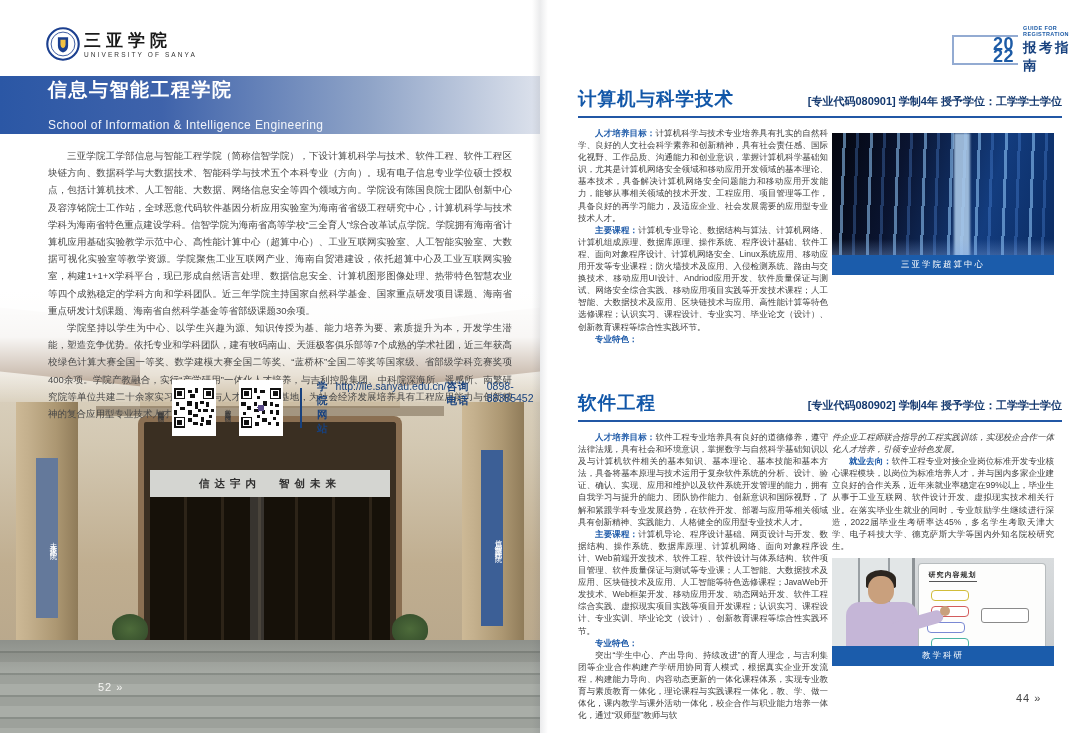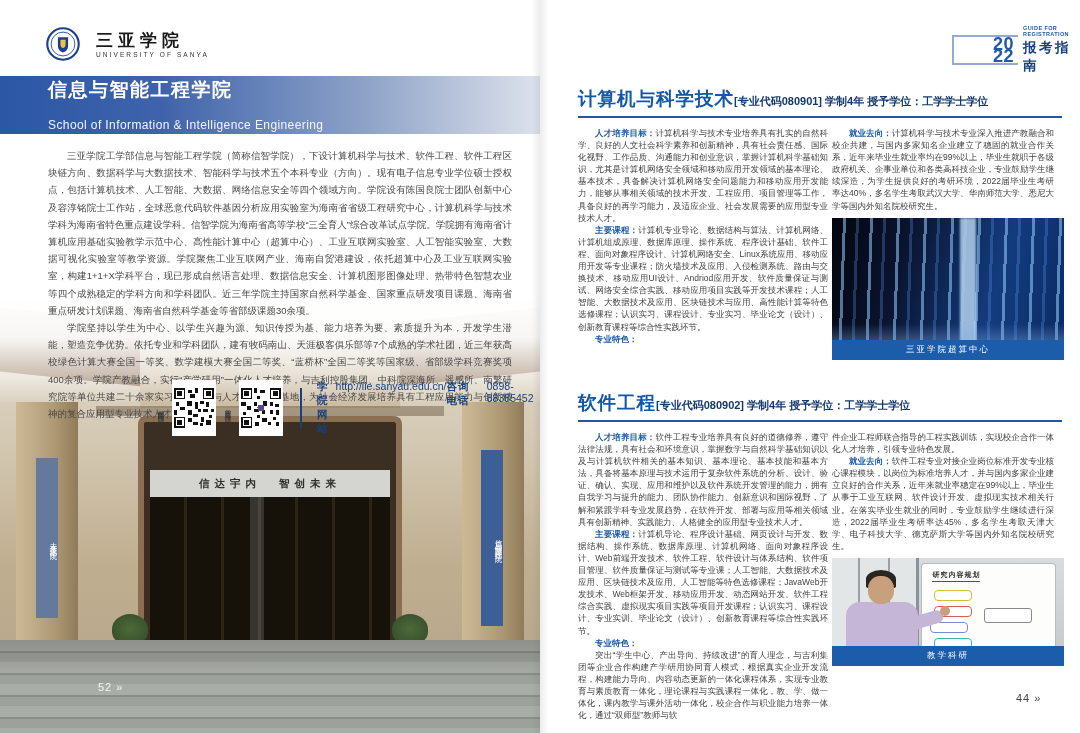--- a/index.html
+++ b/index.html
@@ -2,21 +2,21 @@
 <html><head>
 <meta charset="utf-8">
 <style>
   html,body{margin:0;padding:0;background:#ffffff;}
   .spread{position:relative;width:1080px;height:733px;background:#fff;overflow:hidden;
           font-family:"Liberation Sans",sans-serif;color:#3f3f3f;}
 
   
   .page-left{position:absolute;left:0;top:0;width:540px;height:733px;}
 
-  .uni-logo{position:absolute;left:46px;top:27px;display:flex;align-items:center;gap:16px;z-index:5;}
+  .uni-logo{position:absolute;left:46px;top:27px;display:flex;align-items:center;gap:4px;z-index:5;}
   .logo-emblem{width:34px;height:34px;}
   .logo-text .logo-cn{font-family:"DejaVu Serif",serif;font-weight:bold;font-size:17px;
       letter-spacing:5px;color:#1a1a1a;line-height:18px;}
   .logo-text .logo-en{font-size:6.5px;letter-spacing:2.1px;color:#333;margin-top:2px;}
 
   .banner{position:absolute;left:0;top:76px;width:540px;height:58px;z-index:4;
       background:linear-gradient(90deg,#2b57a5 0%,#3f63ab 30%,#8ea3c7 68%,#dde2ec 100%);
       display:flex;flex-direction:column;justify-content:center;padding-left:48px;box-sizing:border-box;}
   .banner-title{color:#fff;font-size:19px;font-weight:bold;letter-spacing:1.5px;line-height:22px;}
   .banner-sub{color:#f2f5fa;font-size:12px;letter-spacing:0.4px;margin-top:17px;}
@@ -79,33 +79,33 @@
   .guide-logo{position:absolute;left:412px;top:25px;display:flex;gap:5px;align-items:center;}
   .yr{border:2px solid #93abd2;border-right:none;padding:1px 4px 1px 5px;}
   .yr div{font-size:18px;font-weight:bold;color:#1d5ba6;line-height:12px;letter-spacing:0.5px;margin-left:34px;}
   .gl-right{display:flex;flex-direction:column;}
   .gl-en{font-size:5.5px;font-weight:bold;color:#1d5ba6;letter-spacing:0.4px;line-height:6px;}
   .gl-cn{font-size:13.5px;font-weight:bold;color:#16407e;letter-spacing:2.5px;margin-top:2px;}
 
   .section{position:absolute;left:38px;width:484px;}
   .sec-cs{top:86px;}
   .sec-se{top:390px;}
-  .sec-head{display:flex;justify-content:flex-start;align-items:flex-end;}
+  .sec-head{display:flex;justify-content:space-between;align-items:flex-end;}
   .sec-title{font-size:18.5px;font-weight:bold;color:#1257a8;letter-spacing:1px;}
   .sec-meta{font-size:11px;font-weight:bold;color:#14396f;margin-bottom:2px;}
   .sec-rule{border-top:2px solid #2157a5;margin-top:5px;margin-bottom:9px;}
   .cols{display:flex;gap:4px;}
   .col-l{width:250px;}
   .col-r{width:222px;}
   .col-l p,.col-r p{margin:0;font-size:8.5px;line-height:12.1px;text-align:justify;color:#3f3f3f;}
   .para{text-indent:2em;}
-  .para.cont{text-indent:0;}
+  .para.cont{text-indent:0;font-style:italic;}
   .lead{font-weight:bold;color:#1f5ba9;}
 
-  .img-block{position:relative;width:222px;margin-top:6px;overflow:hidden;padding-left:10px;}
+  .img-block{position:relative;width:222px;margin-top:6px;overflow:hidden;}
   .img-caption{position:absolute;left:0;bottom:0;width:100%;height:20px;background:#1b5cab;color:#fff;
       font-size:8.5px;display:flex;align-items:center;justify-content:center;letter-spacing:2px;}
 
   .img-sc{height:142px;background:linear-gradient(105deg,#04060e 0%,#0a1430 30%,#133c7e 68%,#0a2a60 100%);}
   .sc-bars{position:absolute;inset:0;
       background:repeating-linear-gradient(92deg,rgba(0,0,0,0) 0 11px,rgba(150,205,255,0.55) 11px 14px,rgba(0,0,0,0) 14px 24px,rgba(90,150,235,0.30) 24px 27px);}
   .sc-glow{position:absolute;left:55%;top:0;width:16px;height:100%;background:rgba(200,230,255,0.75);filter:blur(1px);}
   .sc-floor{position:absolute;left:0;bottom:20px;width:100%;height:16px;background:linear-gradient(rgba(255,255,255,0),rgba(130,170,230,0.35));}
 
   .img-teach{height:108px;background:linear-gradient(#d9dcde,#c4c8cb);}
@@ -302,21 +302,20 @@
         <div class="sec-meta">[专业代码080901] 学制4年 授予学位：工学学士学位</div>
       </div>
       <div class="sec-rule"></div>
       <div class="cols">
         <div class="col-l">
           <p class="para"><span class="lead">人才培养目标：</span><span>计算机科学与技术专业培养具有扎实的自然科学、良好的人文社会科学素养和创新精神，具有社会责任感、国际化视野、工作品质、沟通能力和创业意识，掌握计算机科学基础知识，尤其是计算机网络安全领域和移动应用开发领域的基本理论、基本技术，具备解决计算机网络安全问题能力和移动应用开发能力，能够从事相关领域的技术开发、工程应用、项目管理等工作，具备良好的再学习能力，及适应企业、社会发展需要的应用型专业技术人才。</span></p>
           <p class="para"><span class="lead">主要课程：</span><span>计算机专业导论、数据结构与算法、计算机网络、计算机组成原理、数据库原理、操作系统、程序设计基础、软件工程、面向对象程序设计、计算机网络安全、Linux系统应用、移动应用开发等专业课程；防火墙技术及应用、入侵检测系统、路由与交换技术、移动应用UI设计、Andriod应用开发、软件质量保证与测试、网络安全综合实践、移动应用项目实践等开发技术课程；人工智能、大数据技术及应用、区块链技术与应用、高性能计算等特色选修课程；认识实习、课程设计、专业实习、毕业论文（设计）、创新教育课程等综合性实践环节。</span></p>
           <p class="para"><span class="lead">专业特色：</span></p>
         </div>
         <div class="col-r">
-          <p class="para"><span class="lead">就业去向：</span><span>计算机科学与技术专业深入推进产教融合和校企共建，与国内多家知名企业建立了稳固的就业合作关系，近年来毕业生就业率均在99%以上，毕业生就职于各级政府机关、企事业单位和各类高科技企业，专业鼓励学生继续深造，为学生提供良好的考研环境，2022届毕业生考研率达40%，多名学生考取武汉大学、华南师范大学、悉尼大学等国内外知名院校研究生。</span></p>
           <div class="img-block img-sc">
             <div class="sc-bars"></div>
             <div class="sc-glow"></div>
             <div class="sc-floor"></div>
             <div class="img-caption">三亚学院超算中心</div>
           </div>
         </div>
       </div>
     </div>
 

